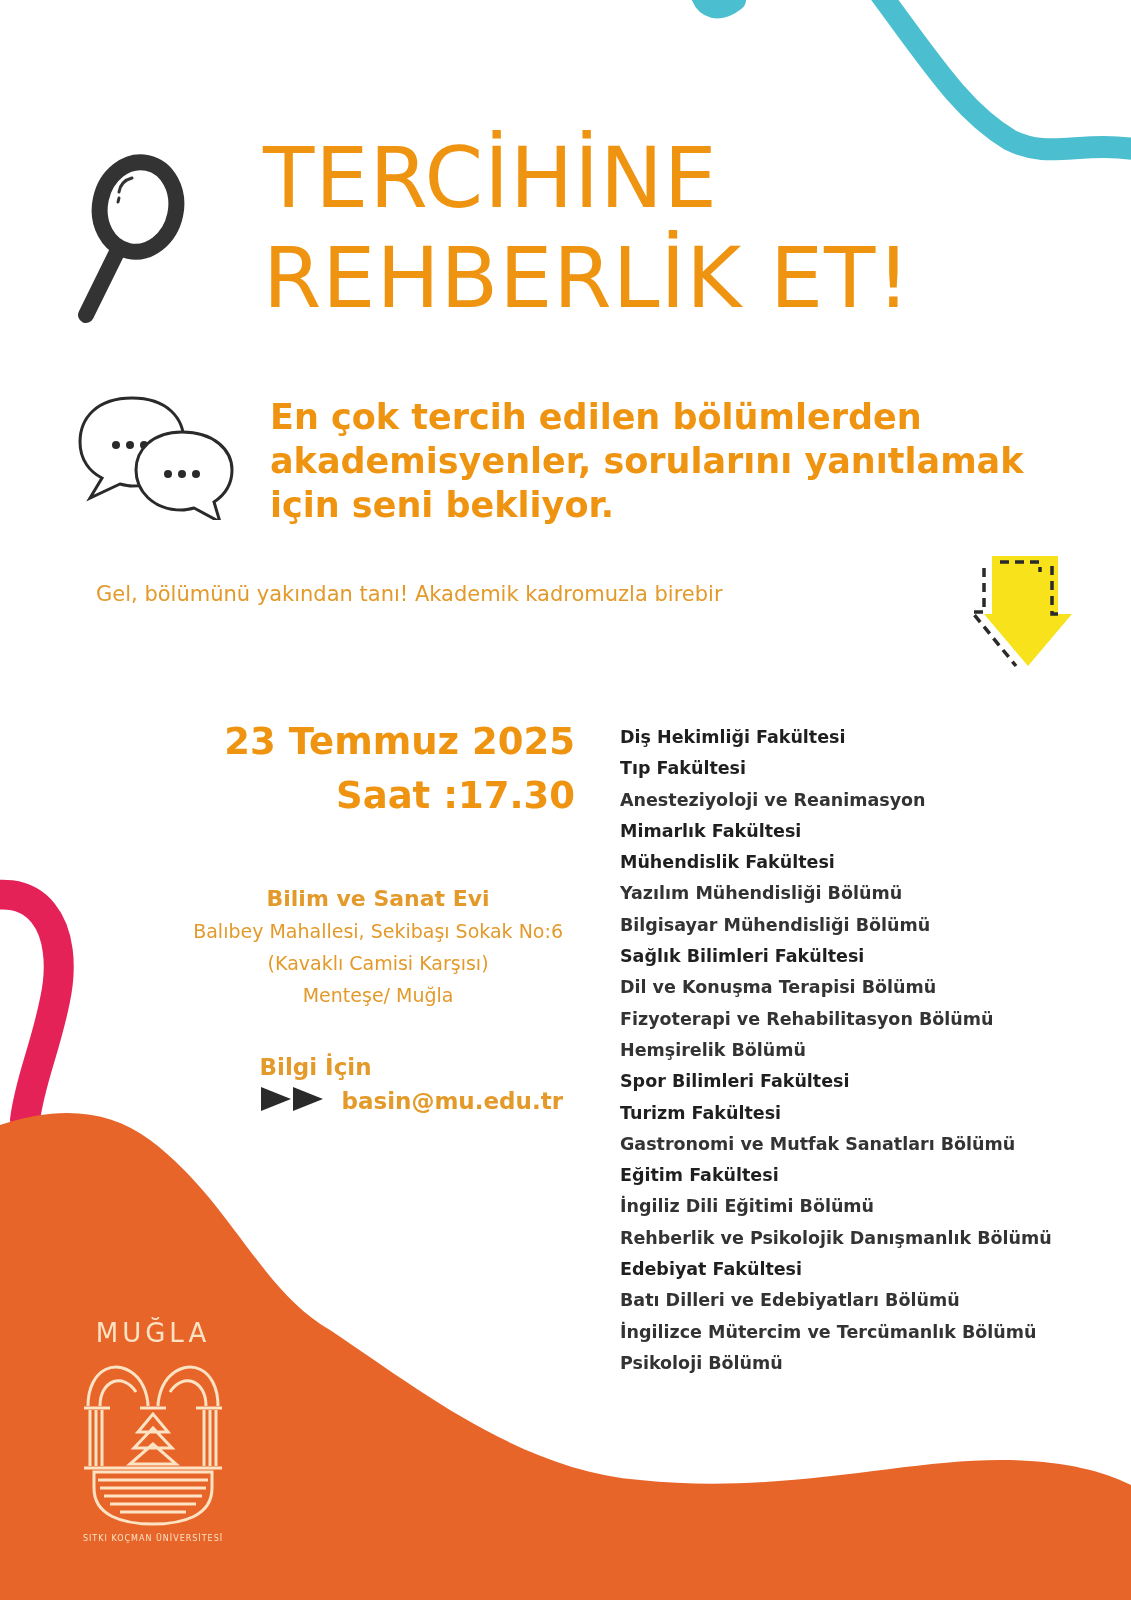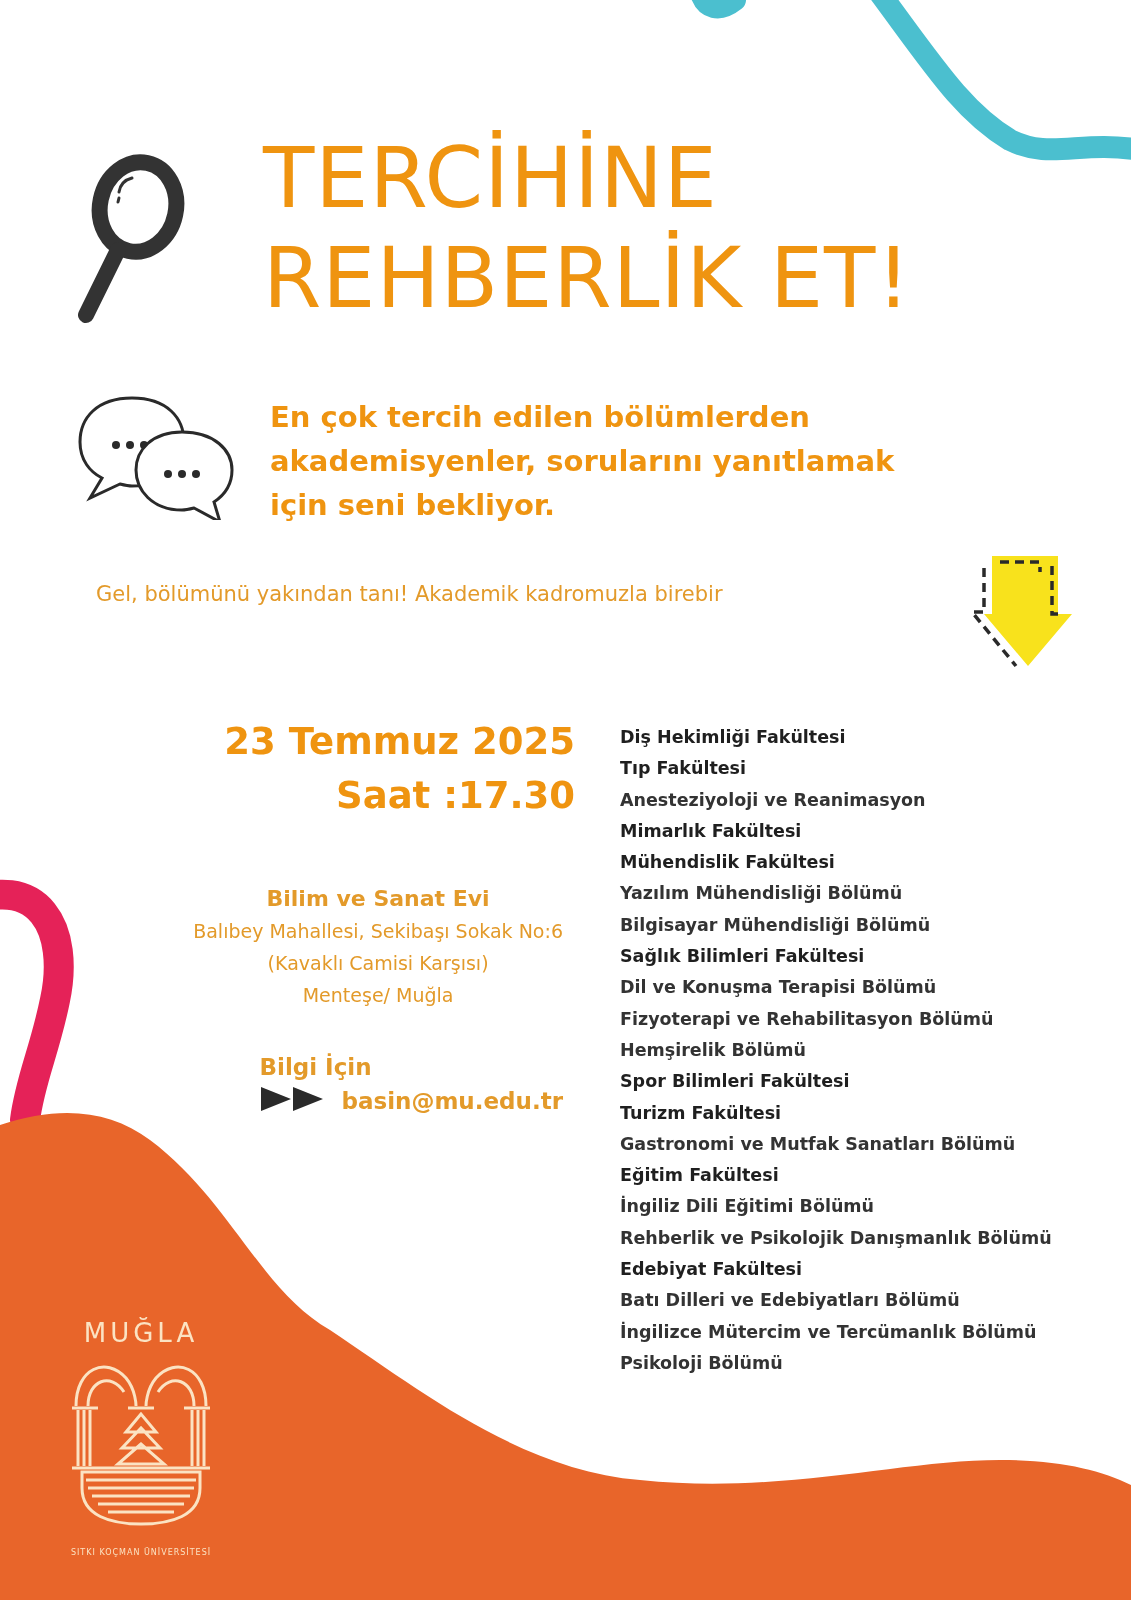--- a/index.html
+++ b/index.html
@@ -1,33 +1,33 @@
 <!DOCTYPE html>
 <html><head>
   <meta charset="utf-8">
   <style>
     html, body { margin: 0; padding: 0; }
     body { width: 1131px; height: 1600px; position: relative; overflow: hidden; background: #ffffff; font-family: "Liberation Sans", sans-serif; }
     .bg-shapes { position: absolute; left: 0; top: 0; width: 1131px; height: 1600px; z-index: 0; }
     .abs { position: absolute; z-index: 2; }
     .title { left: 263px; top: 128px; color: #ef9410; font-family: "DejaVu Sans", sans-serif; font-weight: normal; font-size: 84px; line-height: 100px; letter-spacing: 1px; }
-    .subtitle { left: 270px; top: 395px; width: 800px; color: #ef9410; font-family: "DejaVu Sans", sans-serif; font-weight: bold; font-size: 29px; line-height: 44px; }
+    .subtitle { left: 270px; top: 395px; width: 800px; color: #ef9410; font-family: "DejaVu Sans", sans-serif; font-weight: bold; font-size: 35px; line-height: 44px; }
     .intro { left: 96px; top: 577px; width: 860px; color: #e39a2a; font-family: "DejaVu Sans", sans-serif; font-size: 21px; line-height: 35px; }
     .date { right: 556px; top: 715px; color: #ef9410; font-family: "DejaVu Sans", sans-serif; font-weight: bold; font-size: 37px; line-height: 54px; text-align: right; }
     .venue { right: 568px; top: 883px; color: #e39a2a; font-family: "DejaVu Sans", sans-serif; font-size: 19px; line-height: 32px; text-align: center; }
     .venue .vname { font-weight: bold; font-size: 22px; }
     .info { right: 568px; top: 1050px; color: #e39a2a; font-family: "DejaVu Sans", sans-serif; text-align: left; }
     .info .ilabel { font-weight: bold; font-size: 23px; line-height: 34px; }
     .info .irow { display: flex; align-items: center; justify-content: flex-end; gap: 12px; }
     .info .email { font-weight: bold; font-size: 23px; line-height: 34px; }
     .list { left: 620px; top: 722px; color: #222; font-family: "DejaVu Sans", sans-serif; font-size: 17.5px; }
     .list div { height: 31.3px; line-height: 31.3px; white-space: nowrap; }
     .list .fac { font-weight: bold; color: #1f1f1f; }
     .list .dep { color: #333; font-weight: bold; }
-    .logo { left: 66px; top: 1318px; width: 150px; color: #fbe3c3; }
+    .logo { left: 78px; top: 1318px; width: 150px; color: #fbe3c3; }
     .logo .lname { font-family: "DejaVu Sans", sans-serif; font-size: 26px; letter-spacing: 4px; text-align: center; line-height: 30px; }
   </style>
 </head>
 <body>
 
 <svg class="bg-shapes" viewBox="0 0 1131 1600" xmlns="http://www.w3.org/2000/svg">
 
   <path d="M700 -10 C705 10 720 12 735 0 M870 -20 C930 60 960 110 1010 140 C1050 160 1080 140 1140 150" fill="none" stroke="#4bbfcf" stroke-width="22" stroke-linecap="round"></path>
 
   <path d="M-40 905 C40 870 70 930 55 1000 C45 1050 30 1080 25 1120" fill="none" stroke="#e52258" stroke-width="30" stroke-linecap="round"></path>
@@ -146,14 +146,14 @@
       <path d="M75 66 L60 84 L90 84 Z M75 80 L56 100 L94 100 Z M75 96 L52 116 L98 116 Z"></path>
       <line x1="6" y1="120" x2="144" y2="120"></line>
       <path d="M16 124 L134 124 L134 140 C134 168 105 176 75 176 C45 176 16 168 16 140 Z"></path>
       <line x1="20" y1="132" x2="130" y2="132"></line>
         <line x1="22" y1="140" x2="128" y2="140"></line>
         <line x1="26" y1="148" x2="124" y2="148"></line>
         <line x1="32" y1="156" x2="118" y2="156"></line>
         <line x1="42" y1="164" x2="108" y2="164"></line>
     </g>
   </svg>
-  <div style="font-family:'DejaVu Sans',sans-serif; font-size:8px; text-align:center; letter-spacing:1px; margin-top:16px;">SITKI KOÇMAN ÜNİVERSİTESİ</div>
+  <div style="font-family:'DejaVu Sans',sans-serif; font-size:8px; text-align:center; letter-spacing:1px; margin-top:2px;">SITKI KOÇMAN ÜNİVERSİTESİ</div>
 </div>
 
 </body></html>

